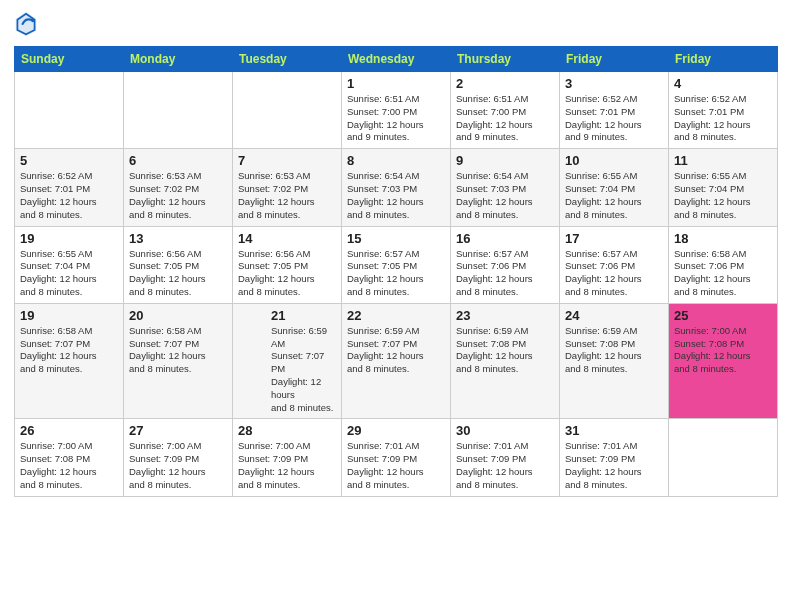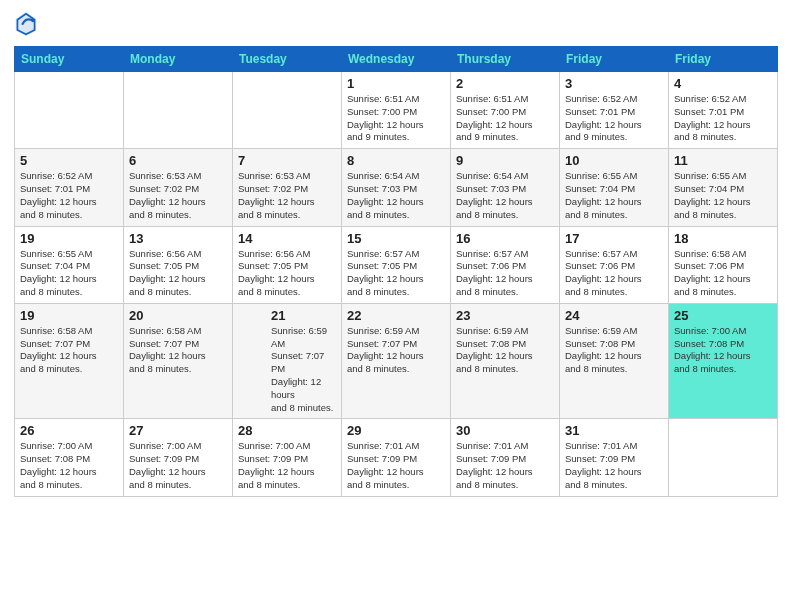--- a/index.html
+++ b/index.html
@@ -51,21 +51,21 @@
       font-size: 14px;
       color: #444;
     }
     .calendar {
       width: 100%;
       border-collapse: collapse;
       border: 1px solid #ccc;
     }
     .calendar th {
       background: #1565c0;
-      color: #5eead4;
+      color: #bef264;
       font-size: 12px;
       font-weight: bold;
       padding: 5px 6px;
       text-align: left;
       border: 1px solid #1565c0;
     }
     .calendar td {
       border: 1px solid #ccc;
       vertical-align: top;
       padding: 4px 5px 4px 5px;
@@ -300,21 +300,21 @@
 Daylight: 12 hours
 and 8 minutes.</div>
           </td>
           <td style="background: rgb(245, 245, 245);">
             <div class="day-number">24</div>
             <div class="day-info" style="white-space: pre-line;">Sunrise: 6:59 AM
 Sunset: 7:08 PM
 Daylight: 12 hours
 and 8 minutes.</div>
           </td>
-          <td style="background: #5eead4;">
+          <td style="background: #ec4899;">
             <div class="day-number">25</div>
             <div class="day-info" style="white-space: pre-line;">Sunrise: 7:00 AM
 Sunset: 7:08 PM
 Daylight: 12 hours
 and 8 minutes.</div>
           </td>
         </tr>
         <tr>
           <td>
             <div class="day-number">26</div>

